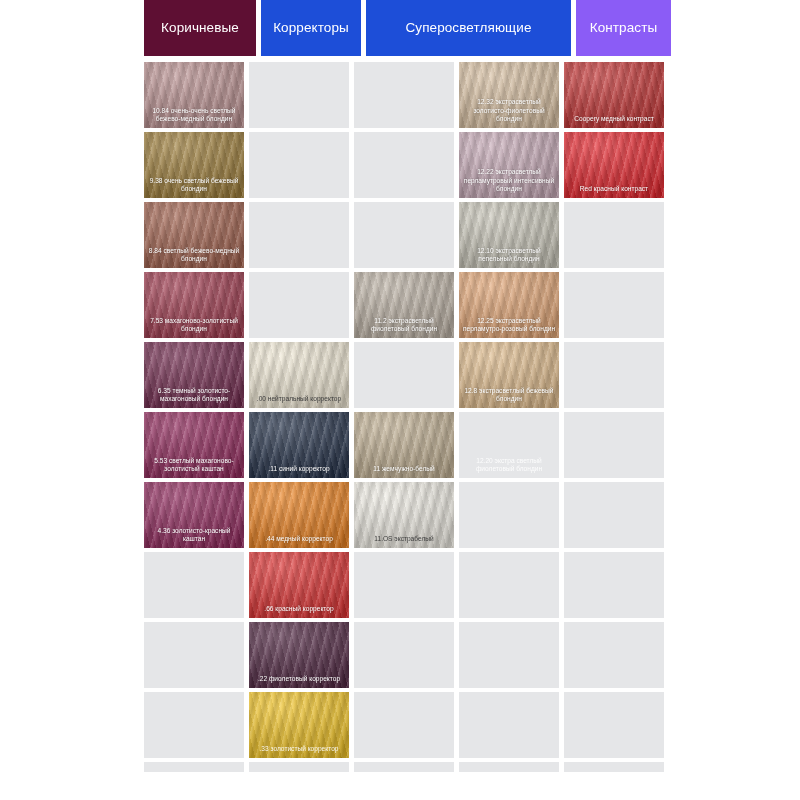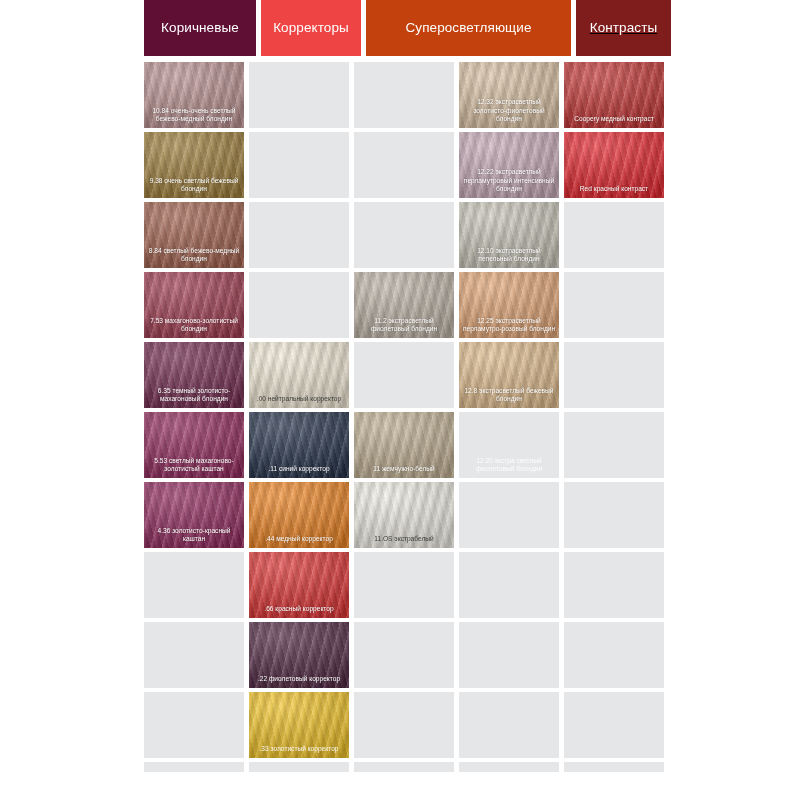--- a/index.html
+++ b/index.html
@@ -143,27 +143,27 @@
 </head>
 <body>
 
 <div id="chart-root">
   <div class="grid">
 
     <div class="header-row">
       <div class="hdr" style="width: 112px; background: rgb(94, 15, 51);">
         <span class="hdr-label">Коричневые</span>
       </div>
-      <div class="hdr" style="width: 100px; background: #ef4444;">
+      <div class="hdr" style="width: 100px; background: #1d4ed8;">
         <span class="hdr-label">Корректоры</span>
       </div>
-      <div class="hdr" style="width: 205px; background: #c2410c;">
+      <div class="hdr" style="width: 205px; background: #1d4ed8;">
         <span class="hdr-label">Суперосветляющие</span>
       </div>
-      <div class="hdr" style="width: 95px; background: #7f1d1d; text-decoration: underline;">
+      <div class="hdr" style="width: 95px; background: #8b5cf6;">
         <span class="hdr-label">Контрасты</span>
       </div>
     </div>
 
 
     <div class="body-rows">
         <div class="row">
           <div class="cell">
             <div class="swatch-texture" style="background: repeating-linear-gradient(104deg, rgba(255, 255, 255, 0.16) 0px, rgba(255, 255, 255, 0.02) 3px, rgba(0, 0, 0, 0.13) 7px, rgba(0, 0, 0, 0.02) 11px), repeating-linear-gradient(76deg, rgba(255, 255, 255, 0.1) 0px, rgba(0, 0, 0, 0.07) 6px), radial-gradient(120% 90% at 30% 20%, rgba(255, 255, 255, 0.28), rgba(0, 0, 0, 0.22)), linear-gradient(rgb(187, 143, 143), rgb(187, 143, 143));"></div>
             <div class="cell-label">10.84 очень-очень светлый бежево-медный блондин</div>

